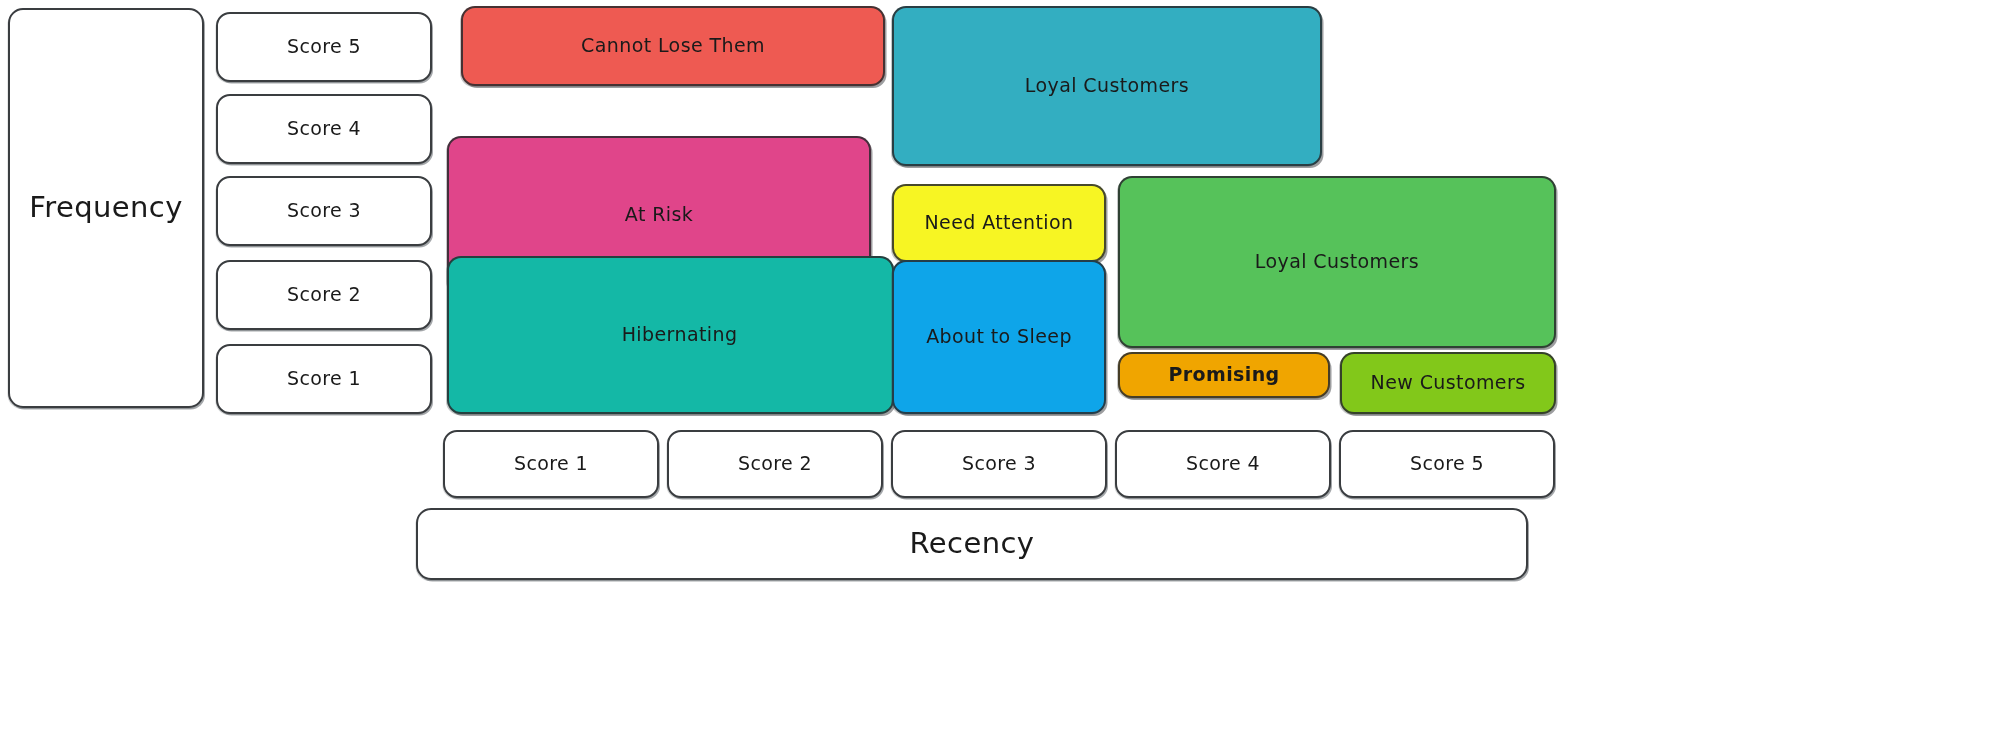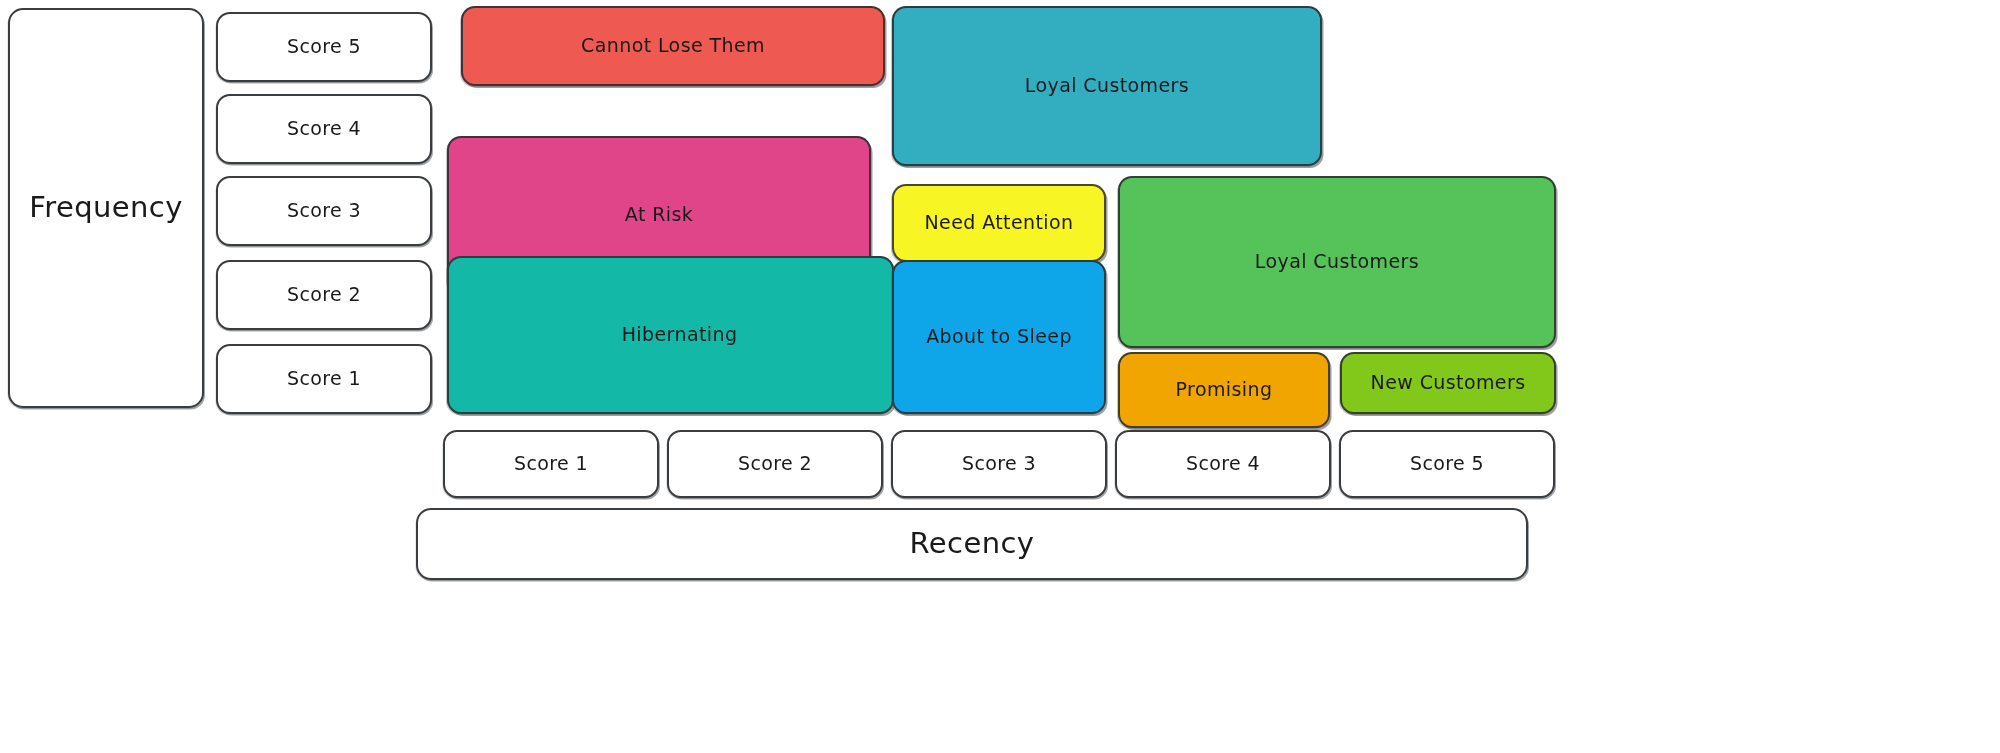--- a/index.html
+++ b/index.html
@@ -111,21 +111,21 @@
 
   <div class="box filled" style="left:892px; top:260px; width:214px; height:154px; background:#0ea5e9;">
     <span class="lbl">About to Sleep</span>
   </div>
 
 
   <div class="box filled" style="left:1118px; top:176px; width:438px; height:172px; background:#56c25a;">
     <span class="lbl">Loyal Customers</span>
   </div>
 
-  <div class="box filled" style="left:1118px; top:352px; width:212px; height:76px; background:#f0a500;">
+  <div class="box filled" style="left:1118px; top:352px; width:212px; height:46px; background:#f0a500;font-weight:bold;">
     <span class="lbl">Promising</span>
   </div>
 
   <div class="box filled" style="left:1340px; top:352px; width:216px; height:62px; background:#82c81a;">
     <span class="lbl">New Customers</span>
   </div>
 
   <div class="box outline" style="left:443px; top:430px; width:216px; height:68px;">
     <span class="lbl">Score 1</span>
   </div>

